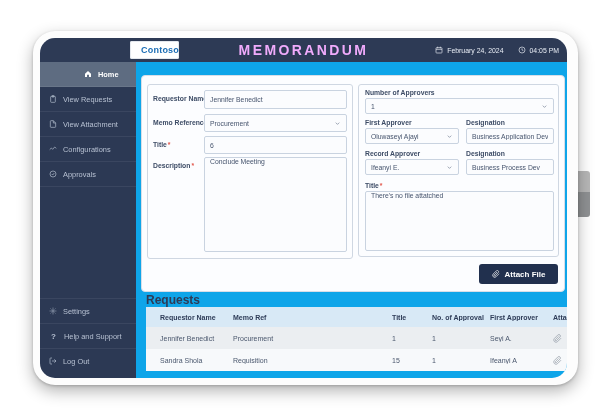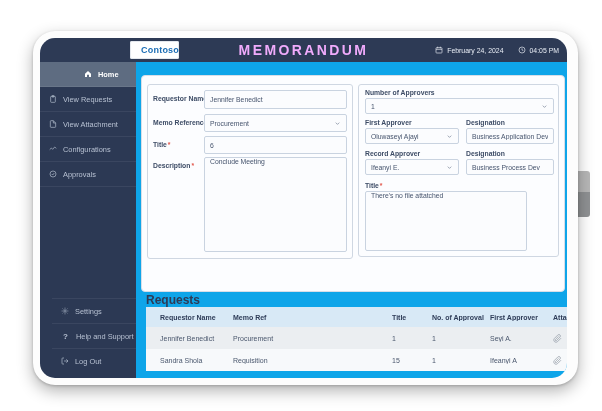--- a/index.html
+++ b/index.html
@@ -20,21 +20,21 @@
   .hdr-right { position:absolute; right:8px; top:0; height:100%; display:flex; align-items:center; gap:4px; color:#e8edf5; font-size:6.9px; }
   .hdr-right svg { display:block; }
   .hdr-sep { width:6px; }
 
   
   .main { flex:1; display:flex; min-height:0; }
   .sidebar { width:96px; flex:0 0 96px; background:#2c3954; display:flex; flex-direction:column; }
   .nav-item { height:25px; display:flex; align-items:center; gap:6px; padding-left:9px; color:#b7c1d2; font-size:7.4px; border-bottom:1px solid rgba(255,255,255,.07); cursor:pointer; }
   .nav-item svg { flex:0 0 auto; }
   .nav-item.active { background:#5e6c81; color:#ffffff; font-weight:700;padding-left:44px; }
-  .nav-bottom { margin-top:auto; margin-bottom:5px;padding-left:12px; }
+  .nav-bottom { margin-top:auto; margin-bottom:5px; }
   .nav-bottom .nav-item { border-top:1px solid rgba(255,255,255,.07); border-bottom:none; }
   .q-icon { font-size:8px; font-weight:700; width:9px; text-align:center; }
 
   
   .content { position:relative; flex:1; background:#0ea5e9; overflow:hidden; }
   .card { position:absolute; left:5px; top:13px; width:424px; height:217px; background:#fcfdff; border:1px solid #d7dee8; border-radius:4px; }
   .panel { position:absolute; background:#fcfdff; border:1px solid #cfd7e2; border-radius:3px; }
   .panel-left { left:5px; top:8px; width:206px; height:175px; }
   .panel-right { left:216px; top:8px; width:201px; height:173px; }
 
@@ -205,23 +205,29 @@
                 <span class="chev">
                     <svg width="7" height="7" viewBox="0 0 24 24" fill="none" stroke="currentColor" stroke-width="2">
                       <polyline points="6 9 12 15 18 9"></polyline>
                     </svg>
                   </span>
               </div>
               <span class="lbl" style="left:107px; top:65px;">Designation</span>
               <input class="ctl" style="left: 107px; top: 74px; width: 88px; height: 16px;" value="Business Process Dev">
 
               <span class="lbl req" style="left:6px; top:97px;">Title</span>
-              <textarea class="ctl area" style="left: 6px; top: 106px; width: 162px; height: 60px;">There's no file attatched</textarea>
-            </div>
-
+              <textarea class="ctl area" style="left: 6px; top: 106px; width: 189px; height: 60px;">There's no file attatched</textarea>
+            </div>
+
+            <button class="attach-btn">
+              <svg width="8" height="8" viewBox="0 0 24 24" fill="none" stroke="currentColor" stroke-width="2">
+                  <path d="M21.44 11.05l-9.19 9.19a6 6 0 0 1-8.49-8.49l9.19-9.19a4 4 0 1 1 5.66 5.66l-9.2 9.19a2 2 0 0 1-2.83-2.83l8.49-8.48"></path>
+                </svg>
+              <span>Attach File</span>
+            </button>
           </div>
 
           <div class="req-title">Requests</div>
           <div class="req-table">
             <div class="trow thead">
               <div class="tc c0">Requestor Name</div>
               <div class="tc c1">Memo Ref</div>
               <div class="tc c2">Title</div>
               <div class="tc c3">No. of Approval</div>
               <div class="tc c4">First Approver</div>

